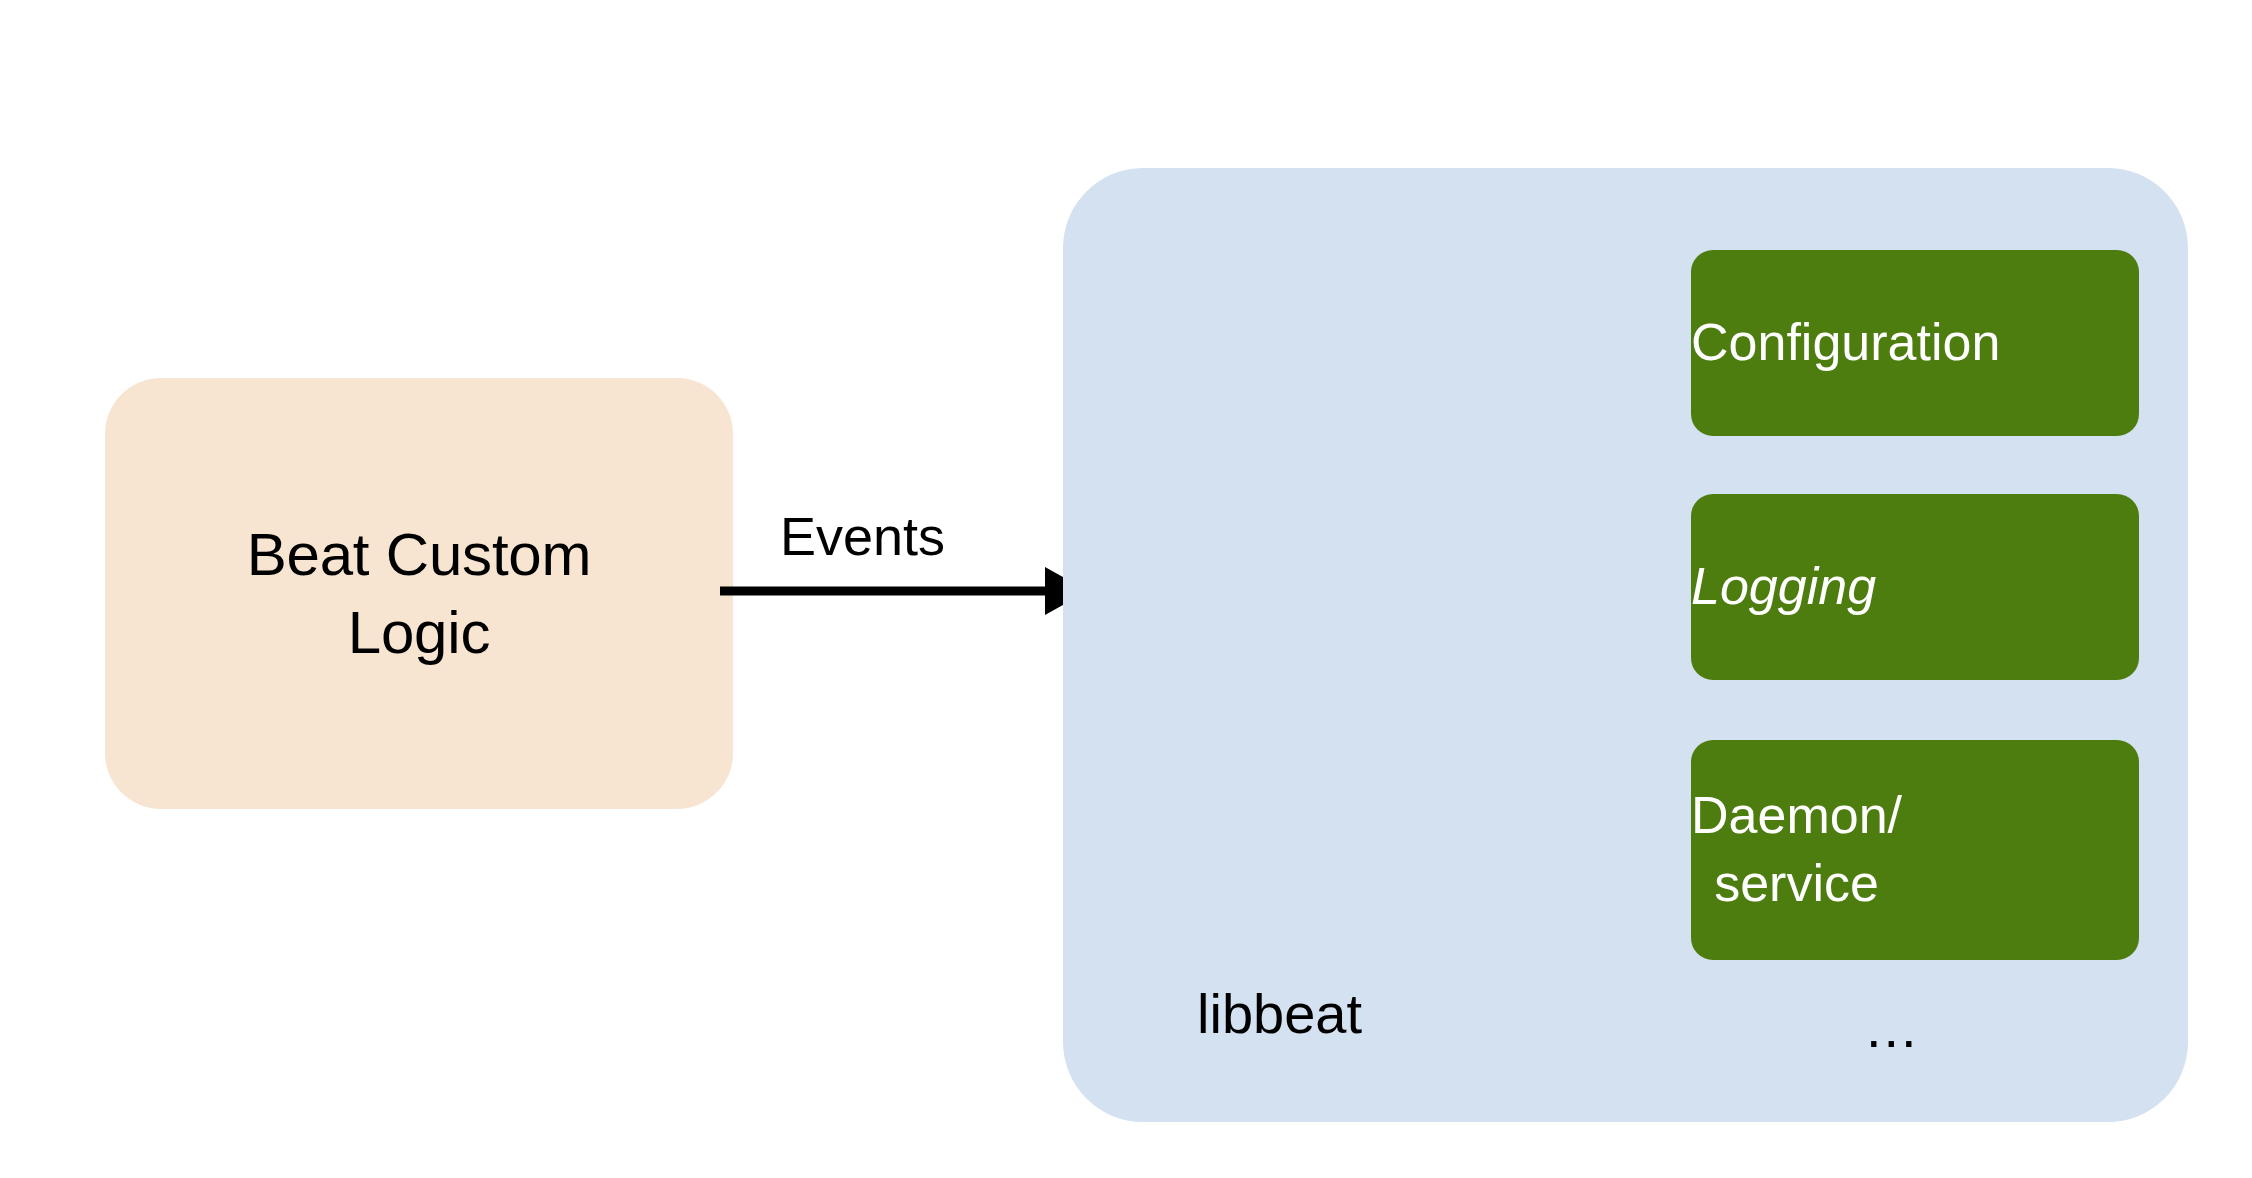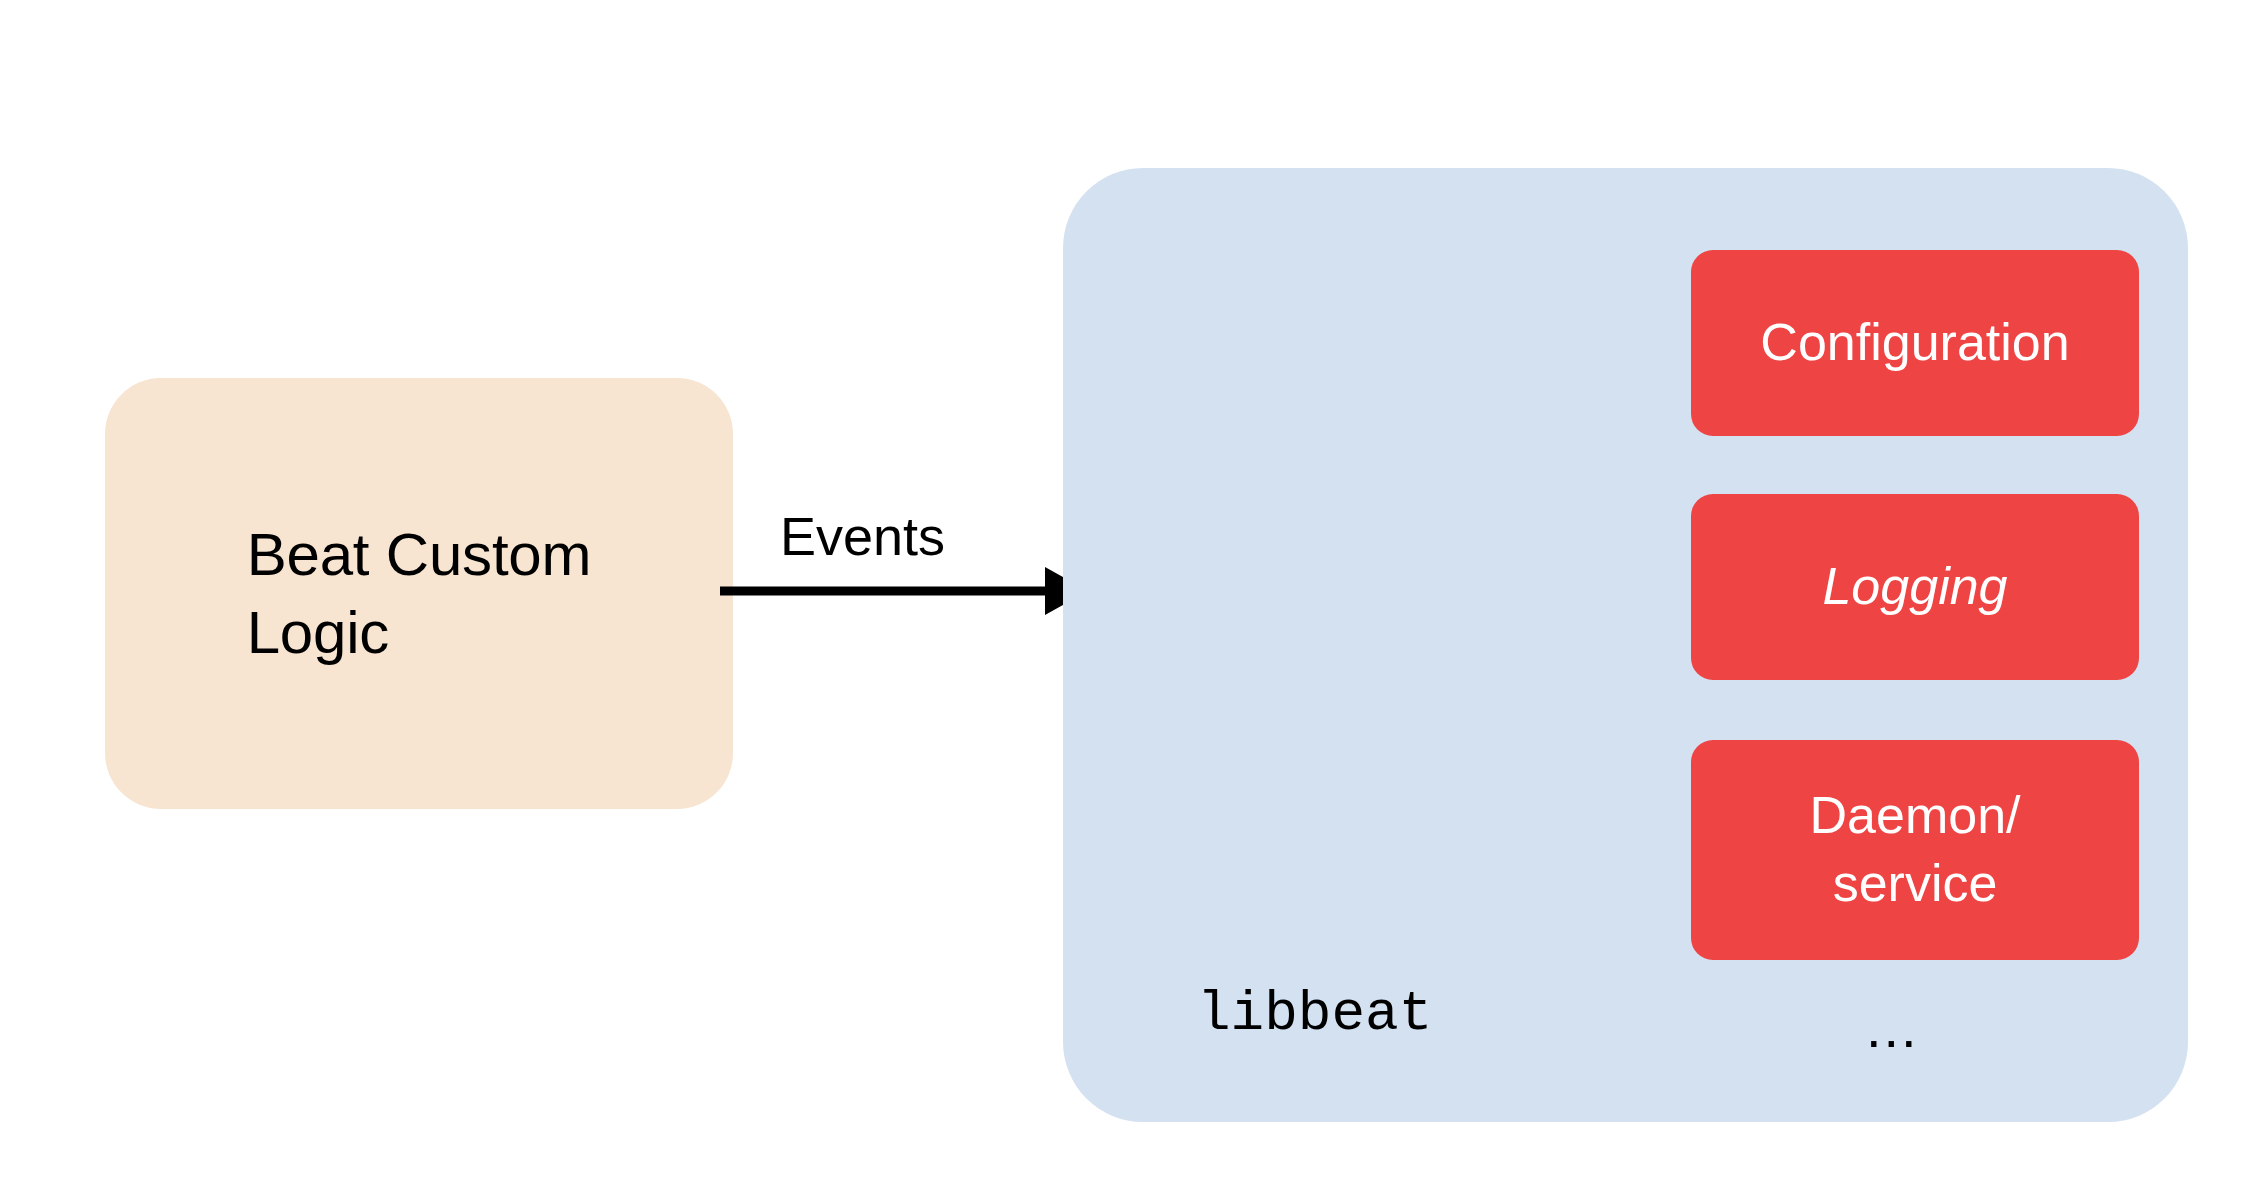--- a/index.html
+++ b/index.html
@@ -29,21 +29,21 @@
     background: #F7E4D1;
     border-radius: 56px;
     display: flex;
     align-items: center;
     justify-content: center;
   }
   .beat-box-label {
     font-size: 60px;
     line-height: 1.30;
     color: #000000;
-    text-align: left;
+    text-align: center;
     white-space: pre-line;
     letter-spacing: -0.2px;
   }
 
   
   .events-label {
     position: absolute;
     left: 780px;
     top: 509px;
     font-size: 54px;
@@ -71,41 +71,40 @@
     border-radius: 80px;
   }
   .libbeat-label {
     position: absolute;
     left: 1197px;
     top: 986px;
     font-size: 56px;
     color: #000000;
     line-height: 1;
     white-space: nowrap;
-    font-family: Liberation Mono, monospace;
   }
   .ellipsis-label {
     position: absolute;
     left: 1866px;
     top: 1000px;
     font-size: 56px;
     color: #000000;
     line-height: 1;
     letter-spacing: 2px;
     white-space: nowrap;
   }
 
   
   .comp-box {
     position: absolute;
-    background: #ef4444;
+    background: #4d7c0f;
     border-radius: 22px;
     display: flex;
     align-items: center;
-    justify-content: center;
+    justify-content: flex-start;
     box-sizing: border-box;
   }
   .comp-label {
     font-size: 52px;
     line-height: 1.30;
     color: #FFFFFF;
     text-align: center;
     white-space: pre-line;
   }
 

